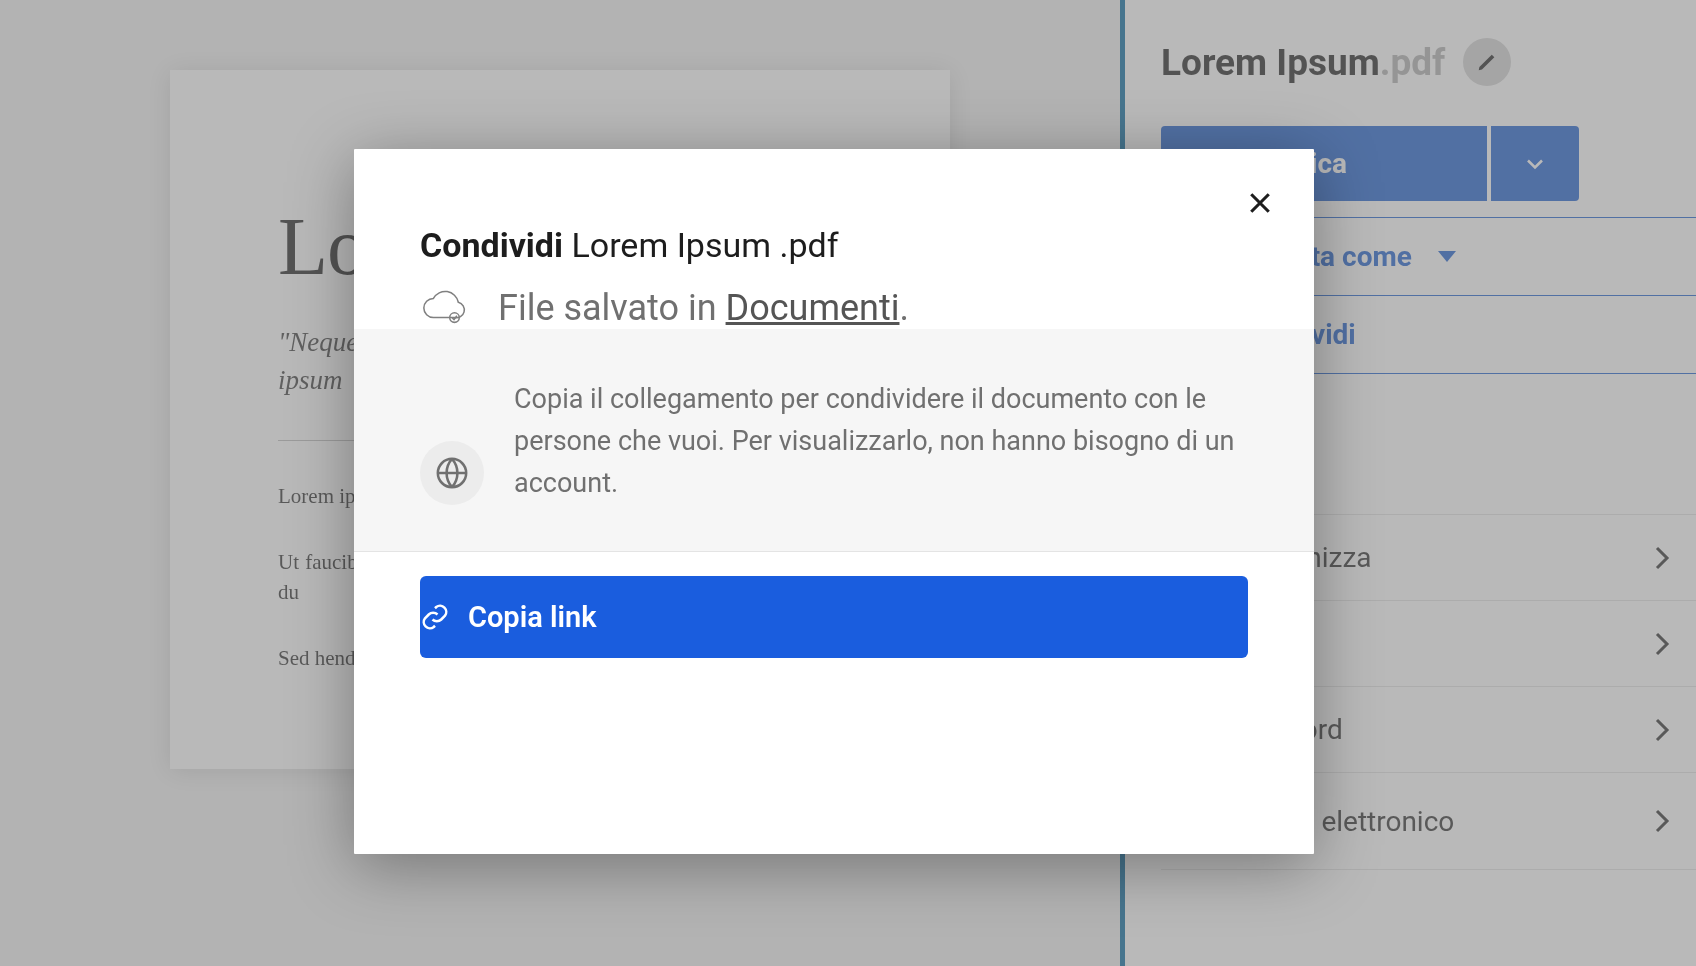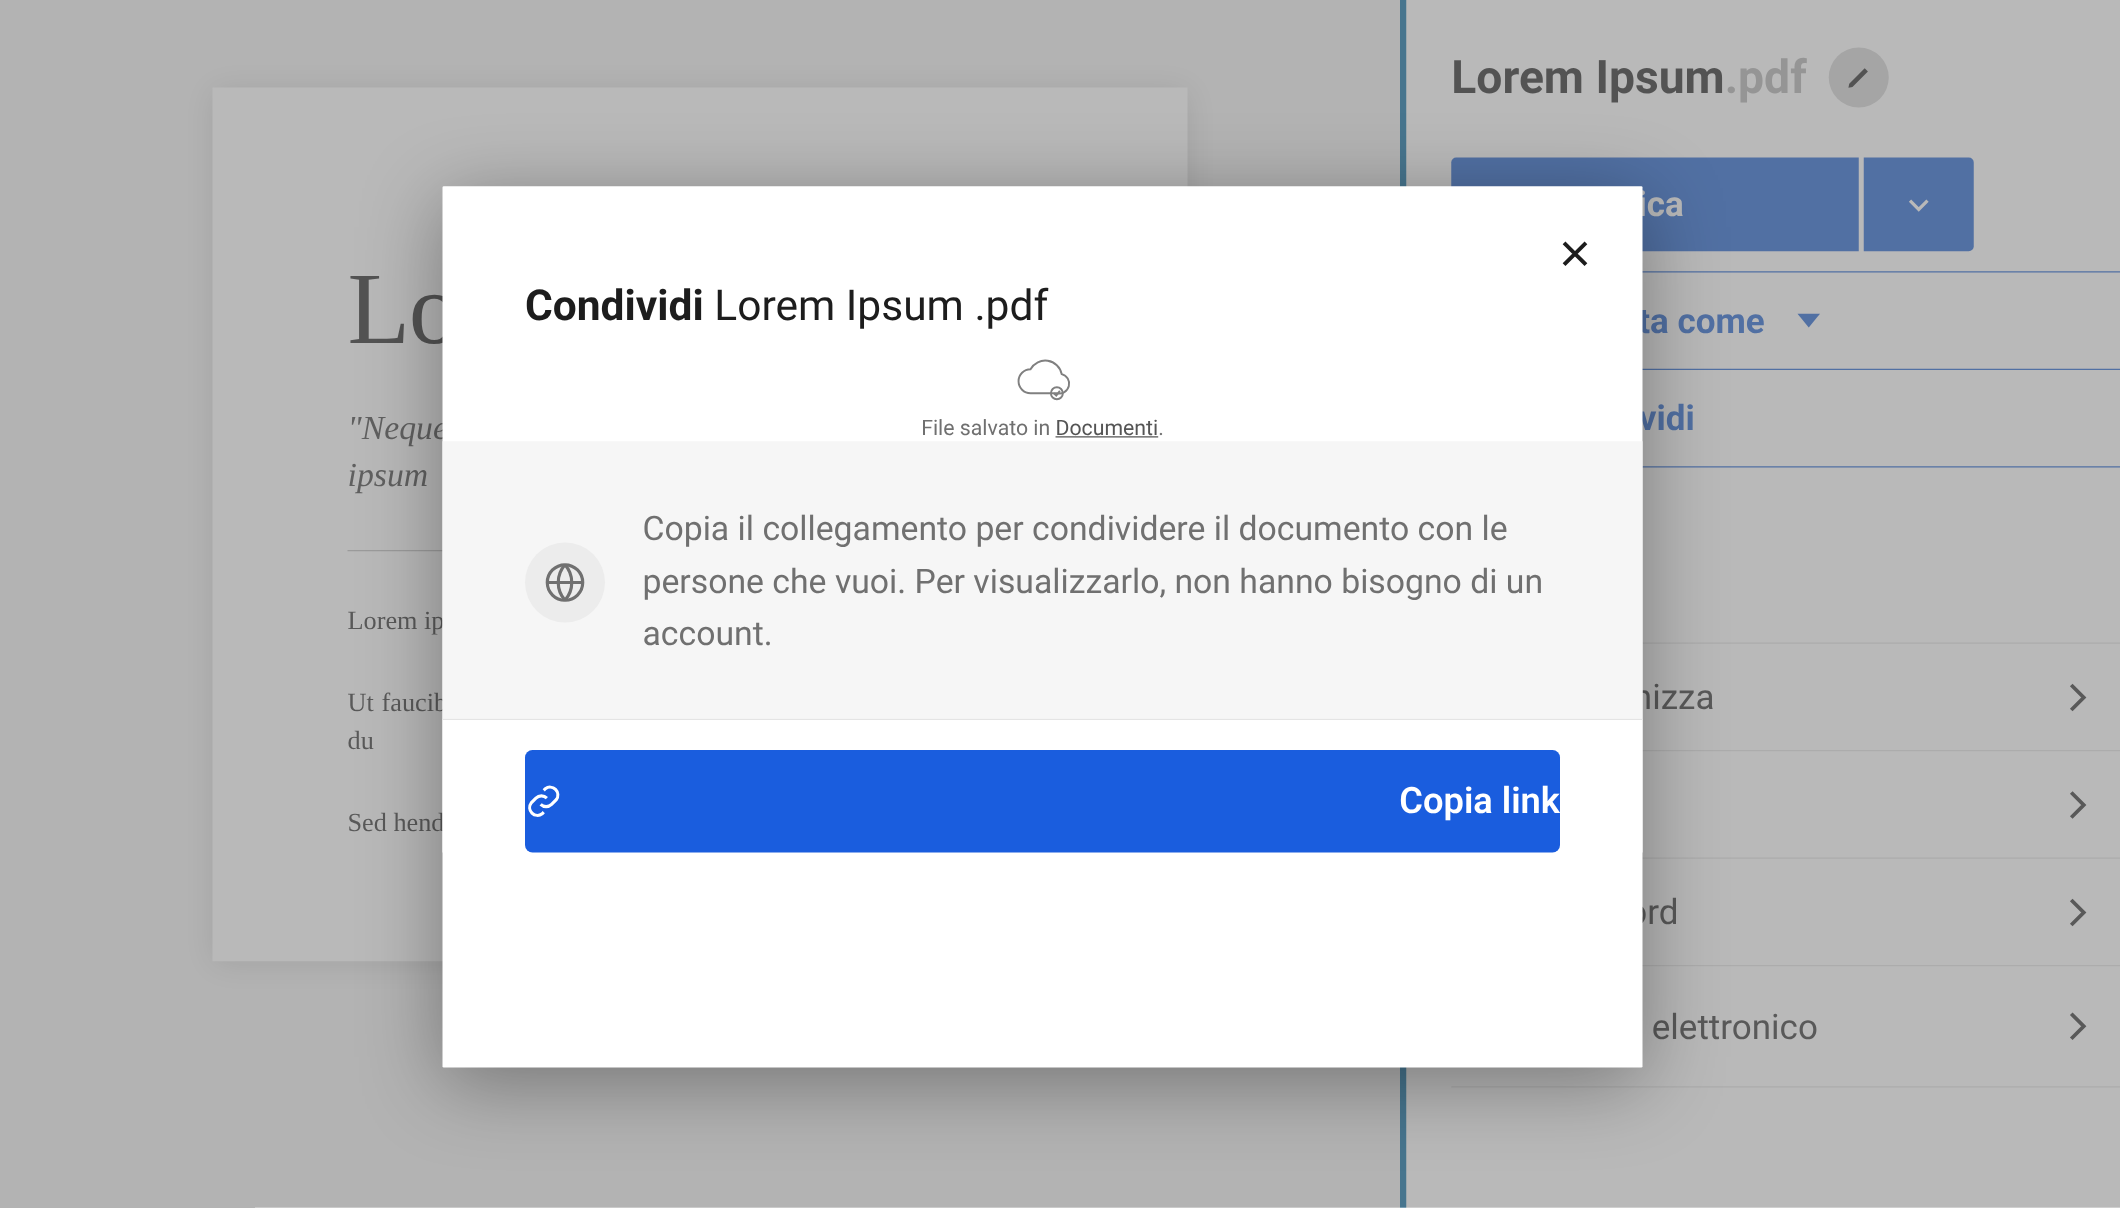--- a/index.html
+++ b/index.html
@@ -191,25 +191,24 @@
     display:flex; align-items:center; justify-content:center;
     cursor:pointer;
   }
   .modal-close svg { width:30px; height:30px; stroke:#1d1d1d; stroke-width:2.5; fill:none;}
   .modal-title {
     font-size: 34px;
     color: #1d1d1d;
   }
   .modal-title b { font-weight: 700; }
   .modal-subrow {
-    display:flex; align-items:center; gap:10px;
+    display:flex; align-items:center; gap:32px;
     margin-top: 22px;
-    font-size: 17px;
+    font-size: 36px;
     color: #707070;
-    flex-direction: column;
   }
   .modal-subrow svg { width:46px; height:36px; stroke:#808080; fill:none; stroke-width:1.6;}
   .modal-subrow .doclink { text-decoration: underline; color:#555;}
   .tabs {
     display:flex;
     margin-top: 62px;
     border-bottom: 6px solid #e5e5e5;
   }
   .tab {
     flex:1;
@@ -228,21 +227,21 @@
     bottom:-6px;
     height:6px;
     background:#1a5dce;
   }
   .tab.active.full::after{ right:0; left:-43px;}
   .modal-body {
     background:#f6f6f6;
     padding: 50px 66px 46px 66px;
     display:flex;
     gap: 30px;
-    align-items:center;
+    align-items:flex-end;
   }
   .globe-circle {
     width:64px; height:64px; border-radius:50%;
     background:#ececec;
     display:flex; align-items:center; justify-content:center;
     flex-shrink:0;
   }
   .globe-circle svg { width:34px; height:34px; stroke:#707070; fill:none; stroke-width:1.8;}
   .modal-body p {
     font-size: 27px;
@@ -257,21 +256,21 @@
   .copy-btn {
     background:#1a5dde;
     color:#fff;
     width:100%;
     padding: 24px 0;
     border-radius:6px;
     font-size:29px;
     font-weight:600;
     display:flex;
     align-items:center;
-    justify-content:space-between;
+    justify-content:flex-start;
     gap:18px;
     cursor:pointer;
   }
   .copy-btn svg{ width:30px; height:30px; stroke:#fff; fill:none; stroke-width:2;}
 </style>
 </head>
 <body>
 
 <div class="app">
   <div class="left">

